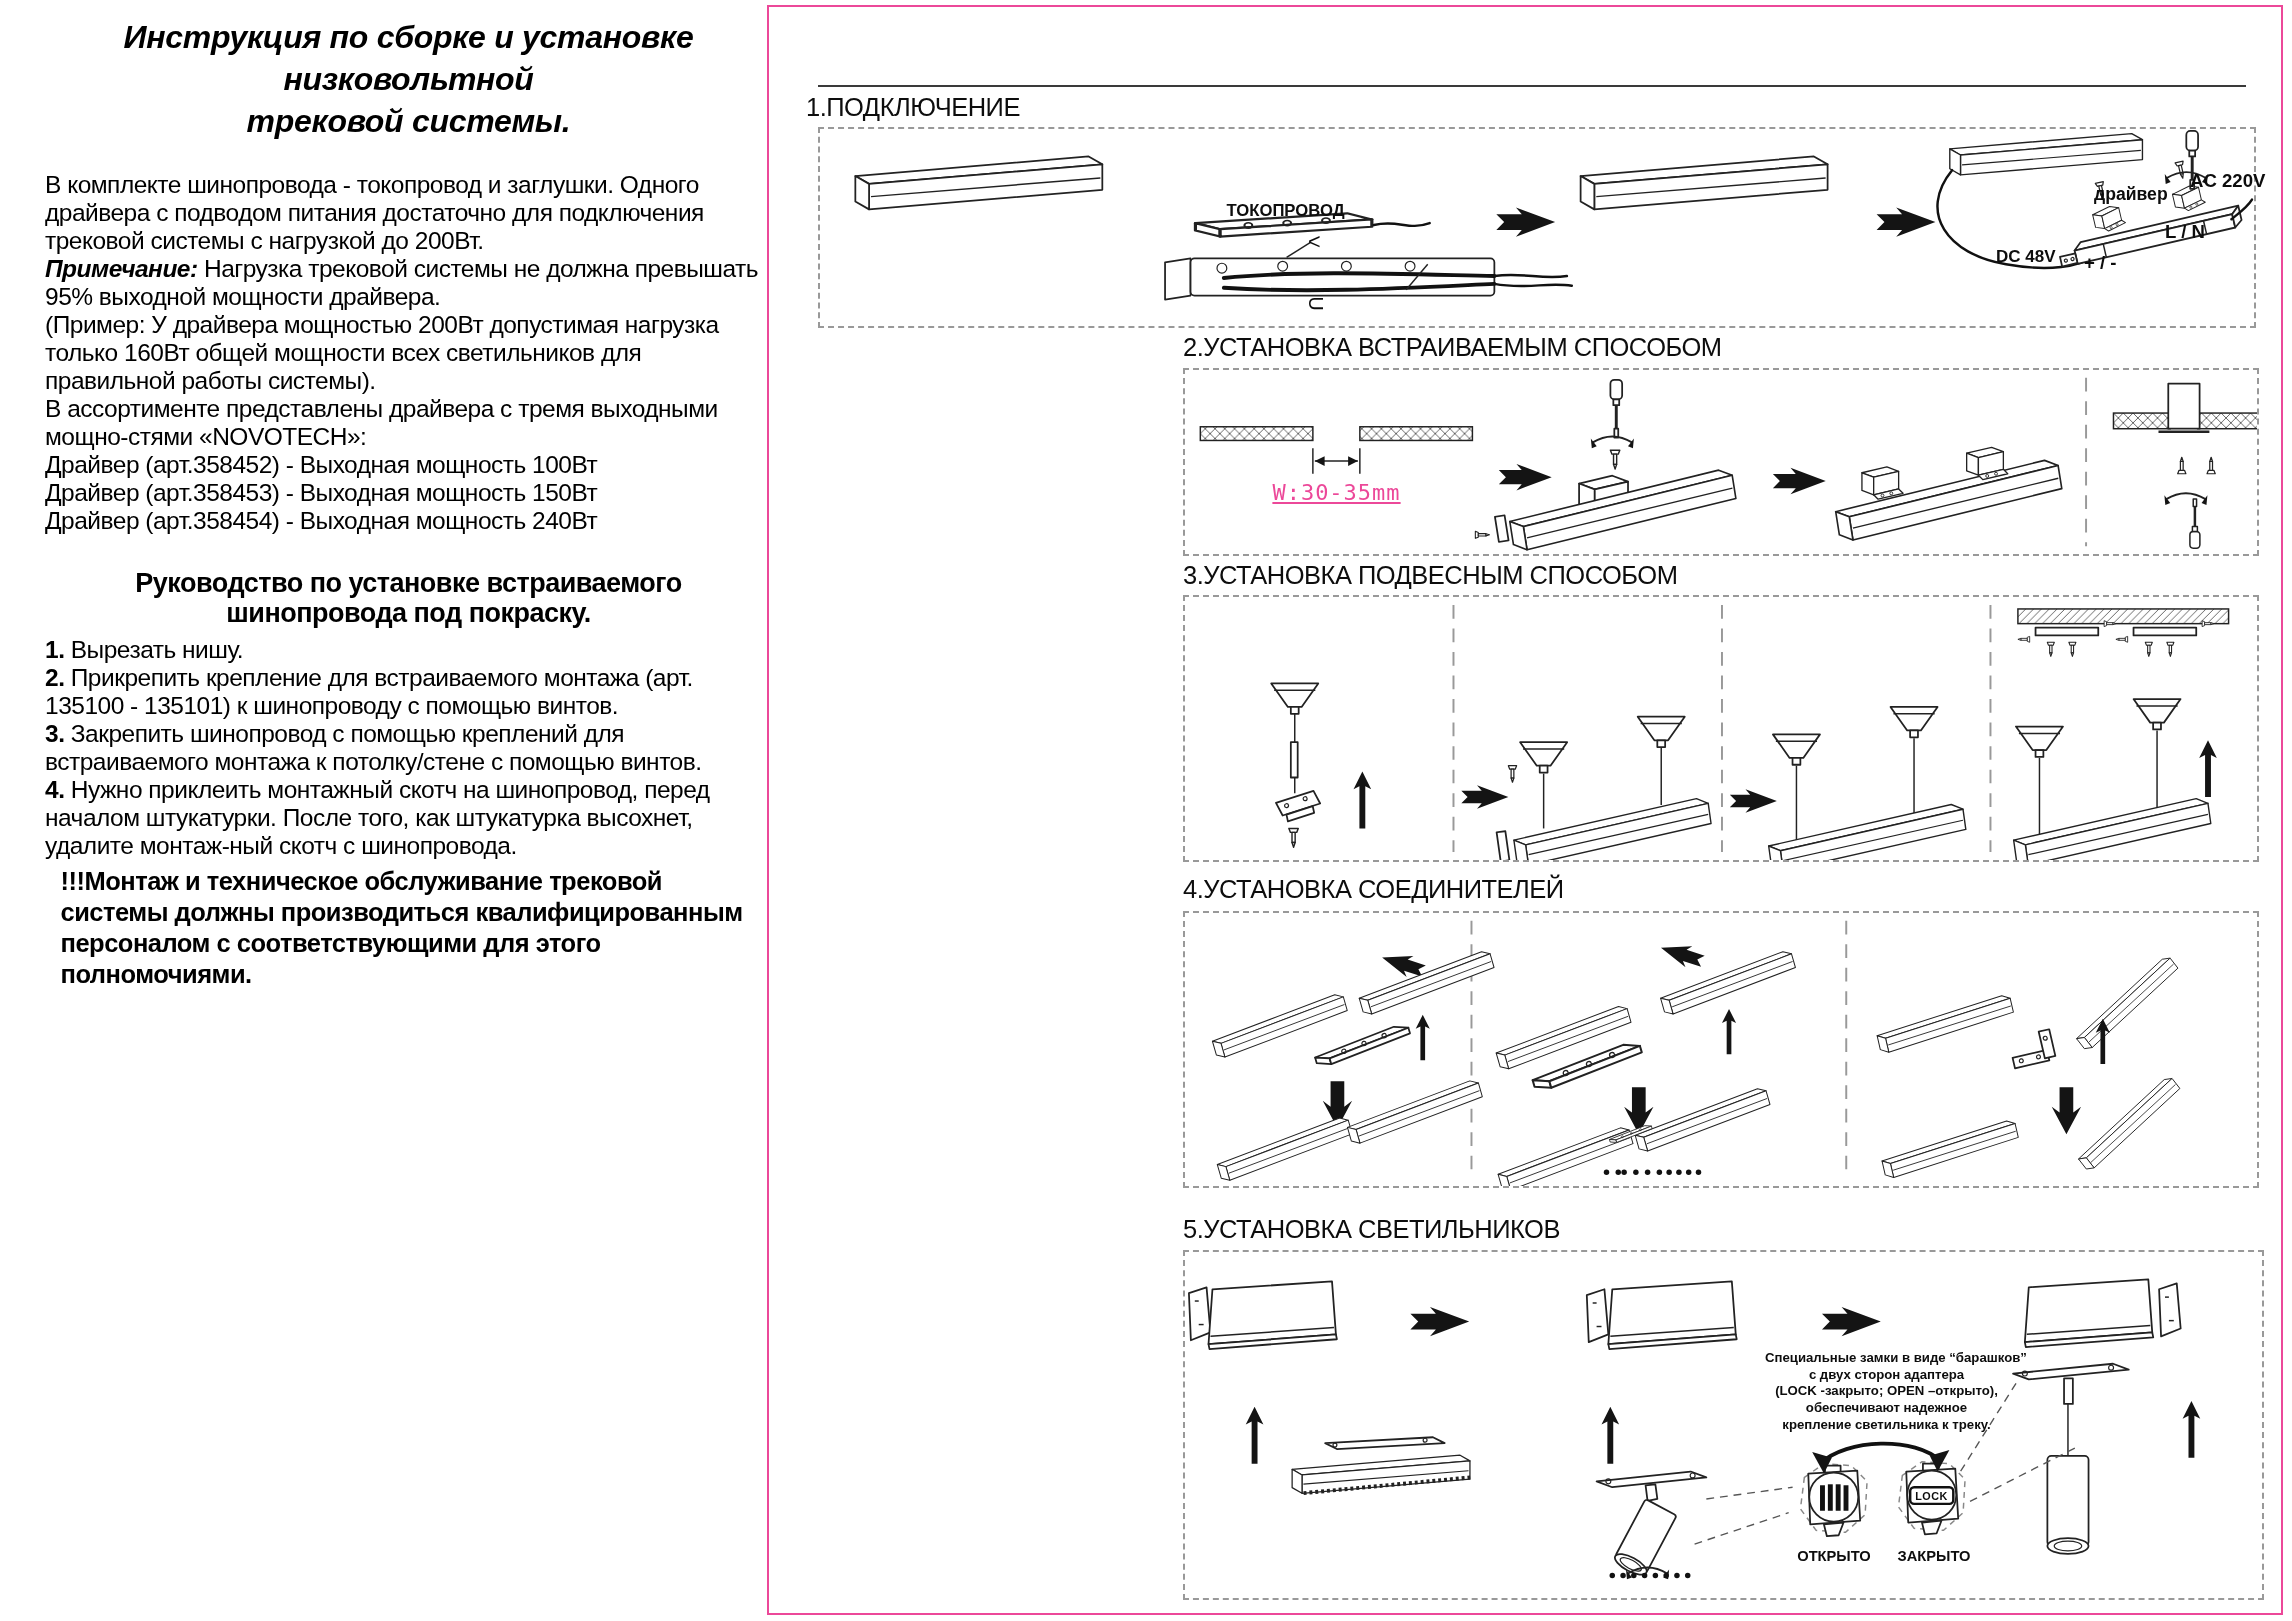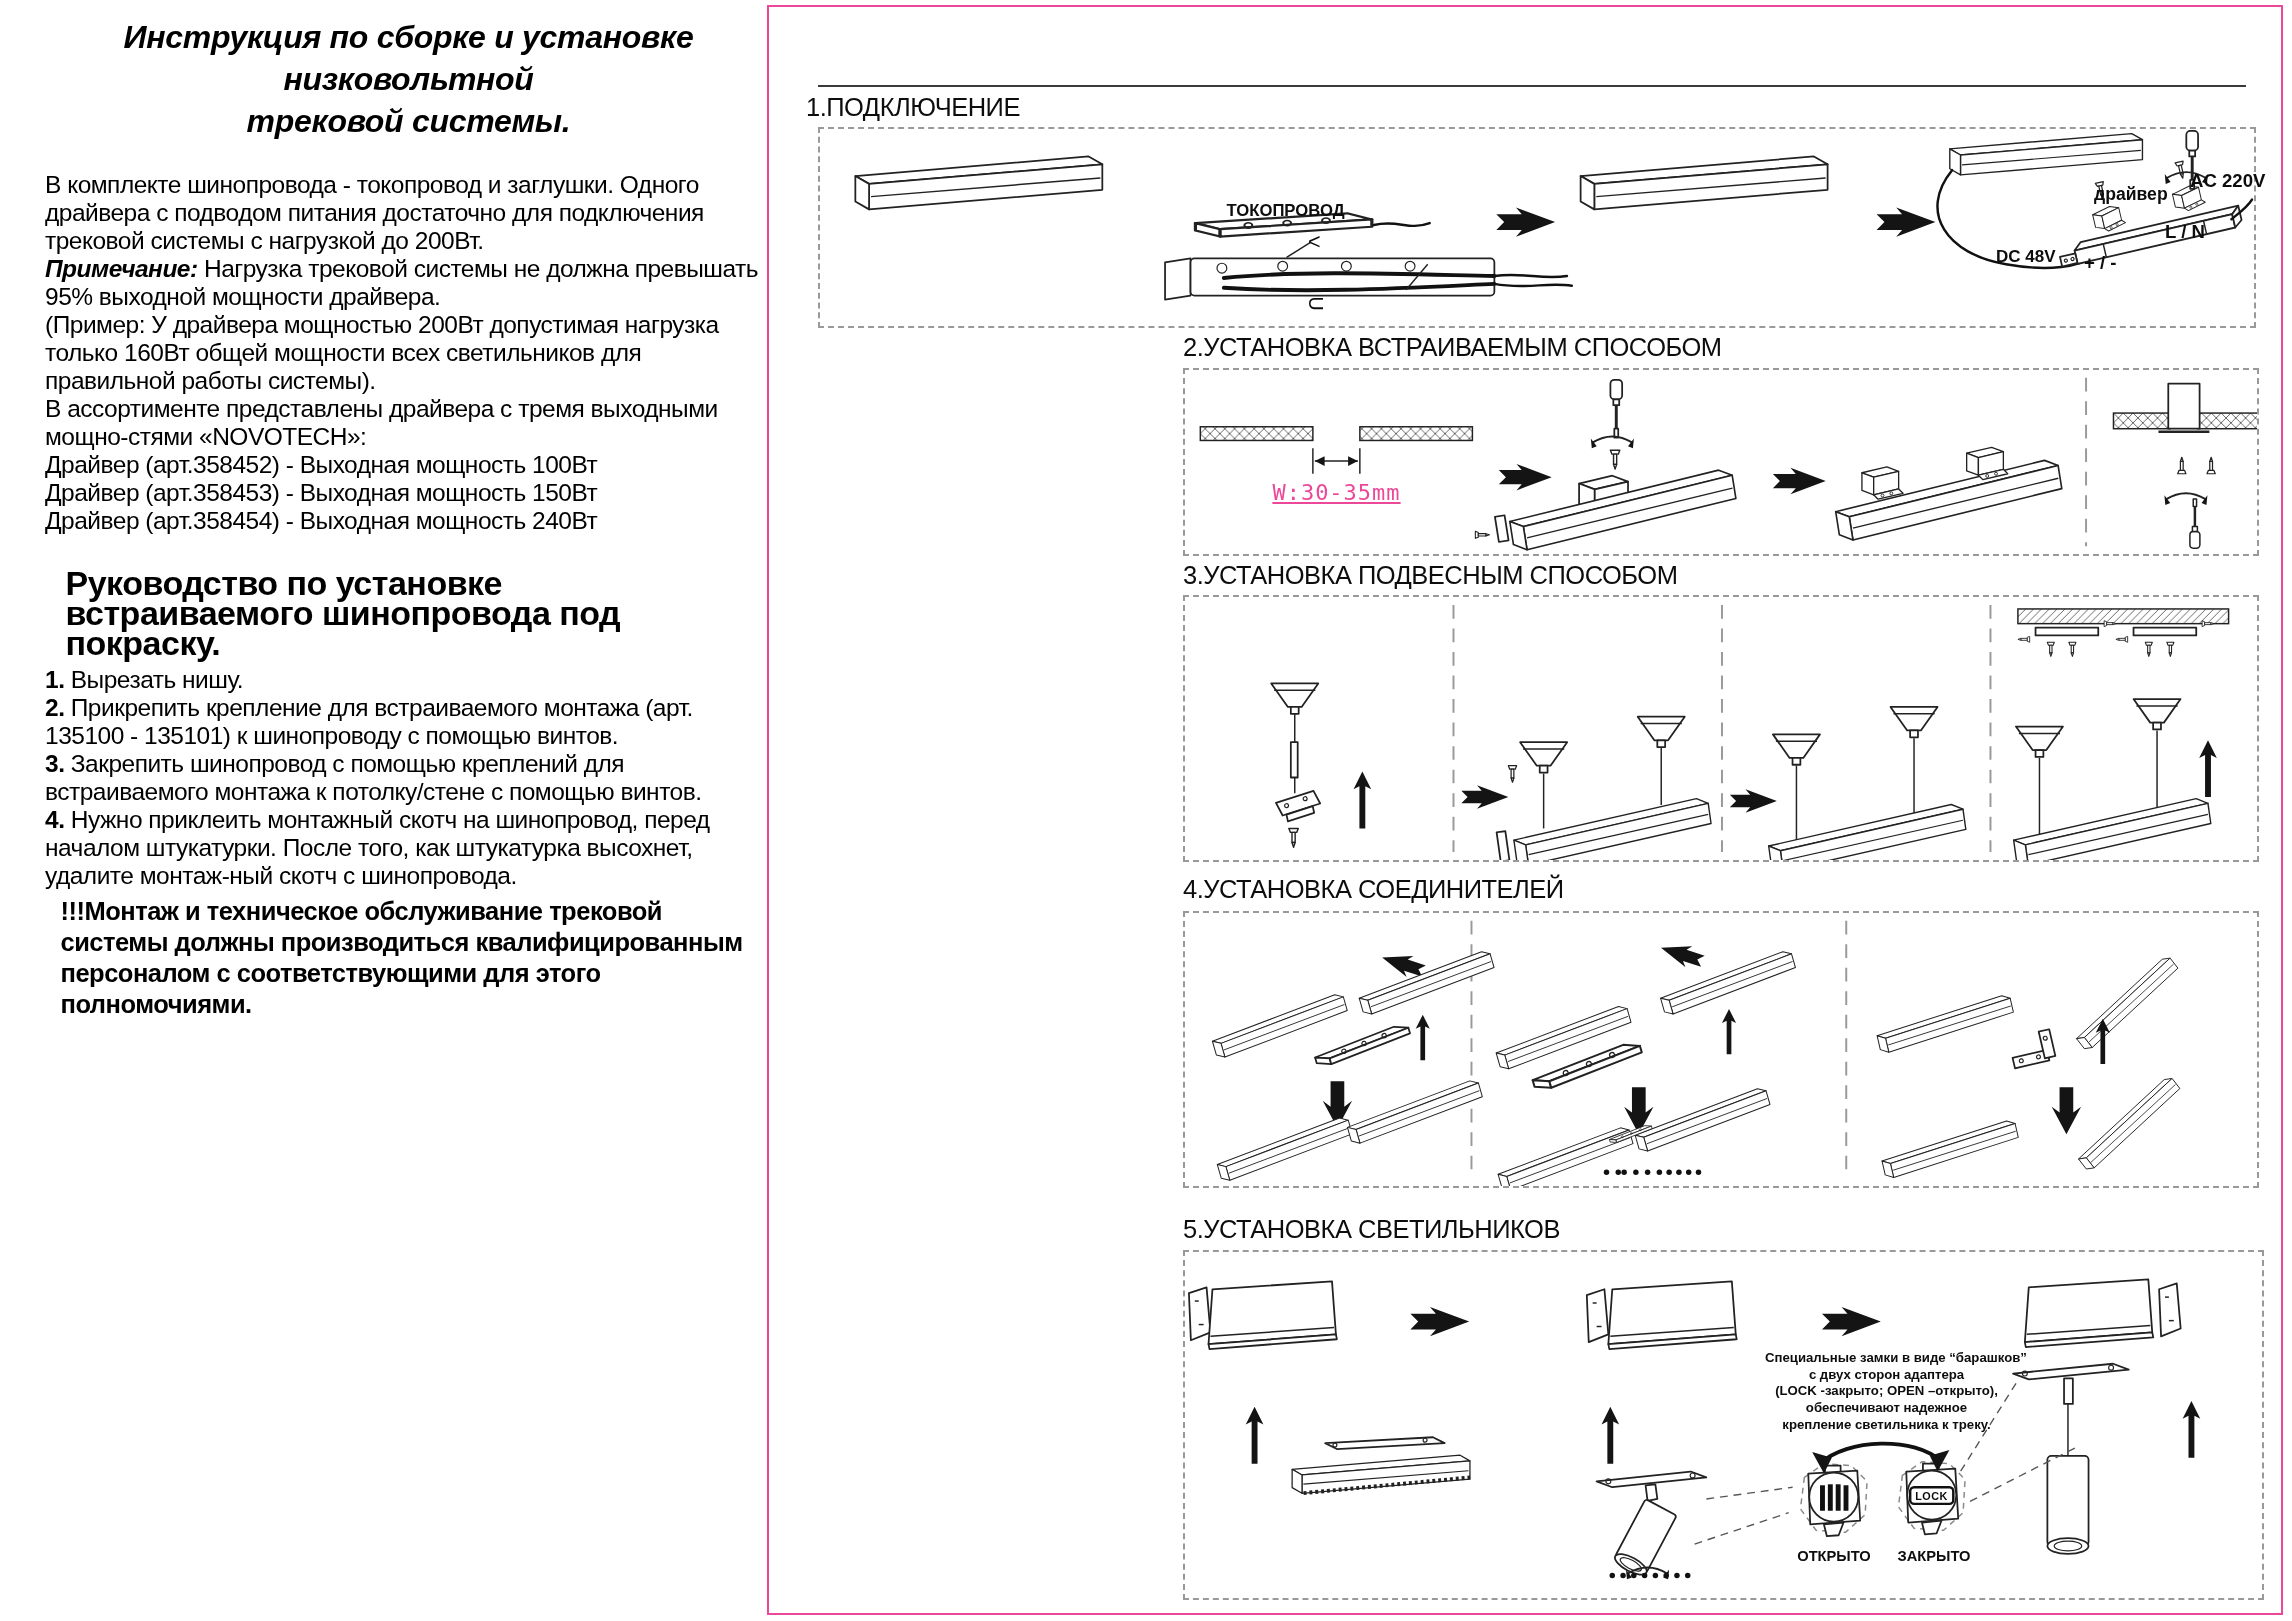--- a/index.html
+++ b/index.html
@@ -7,21 +7,21 @@
     width:2293px;height:1621px;background:#ffffff;color:#000;
     font-family:"Liberation Sans", sans-serif;position:relative;overflow:hidden;
   }
   .sheet{position:absolute;inset:0;}
   
   .left-col{position:absolute;left:45px;top:15.7px;width:727px;}
   .doc-title{font-size:32px;font-weight:bold;font-style:italic;text-align:center;line-height:1.32;letter-spacing:-0.3px;}
   .body-block{margin-top:29px;font-size:24.5px;line-height:28px;letter-spacing:-0.5px;}
   .body-block p{margin:0;}
   .note-lbl{font-weight:bold;font-style:italic;}
-  .guide-h{margin:33px auto 7.8px auto;width:686px;font-size:34px;line-height:30px;font-weight:bold;letter-spacing:-0.5px;}
+  .guide-h{margin:33px auto 7.8px auto;width:686px;font-size:27px;line-height:30px;font-weight:bold;text-align:center;letter-spacing:-0.5px;}
   .step b{font-weight:bold;}
   .warning{margin:5.9px auto 0 auto;width:696px;font-size:25.5px;line-height:31px;font-weight:bold;text-align:left;letter-spacing:-0.5px;}
   
   .panel{position:absolute;left:767px;top:4.9px;width:1516px;height:1610px;border:2px solid #ec4899;box-sizing:border-box;background:#fff;}
   .topline{position:absolute;left:49px;top:78px;width:1428px;border-top:2px solid #3a3a3a;}
   .sec-h{position:absolute;font-size:25.5px;letter-spacing:-0.5px;color:#0d0d0d;white-space:nowrap;}
   .dash-box{position:absolute;border:2px dashed #999;box-sizing:border-box;}
   .dash-box>svg{display:block;}
   .dlabel{position:absolute;font-weight:bold;color:#0d0d0d;white-space:nowrap;}
   .center{text-align:center;}

